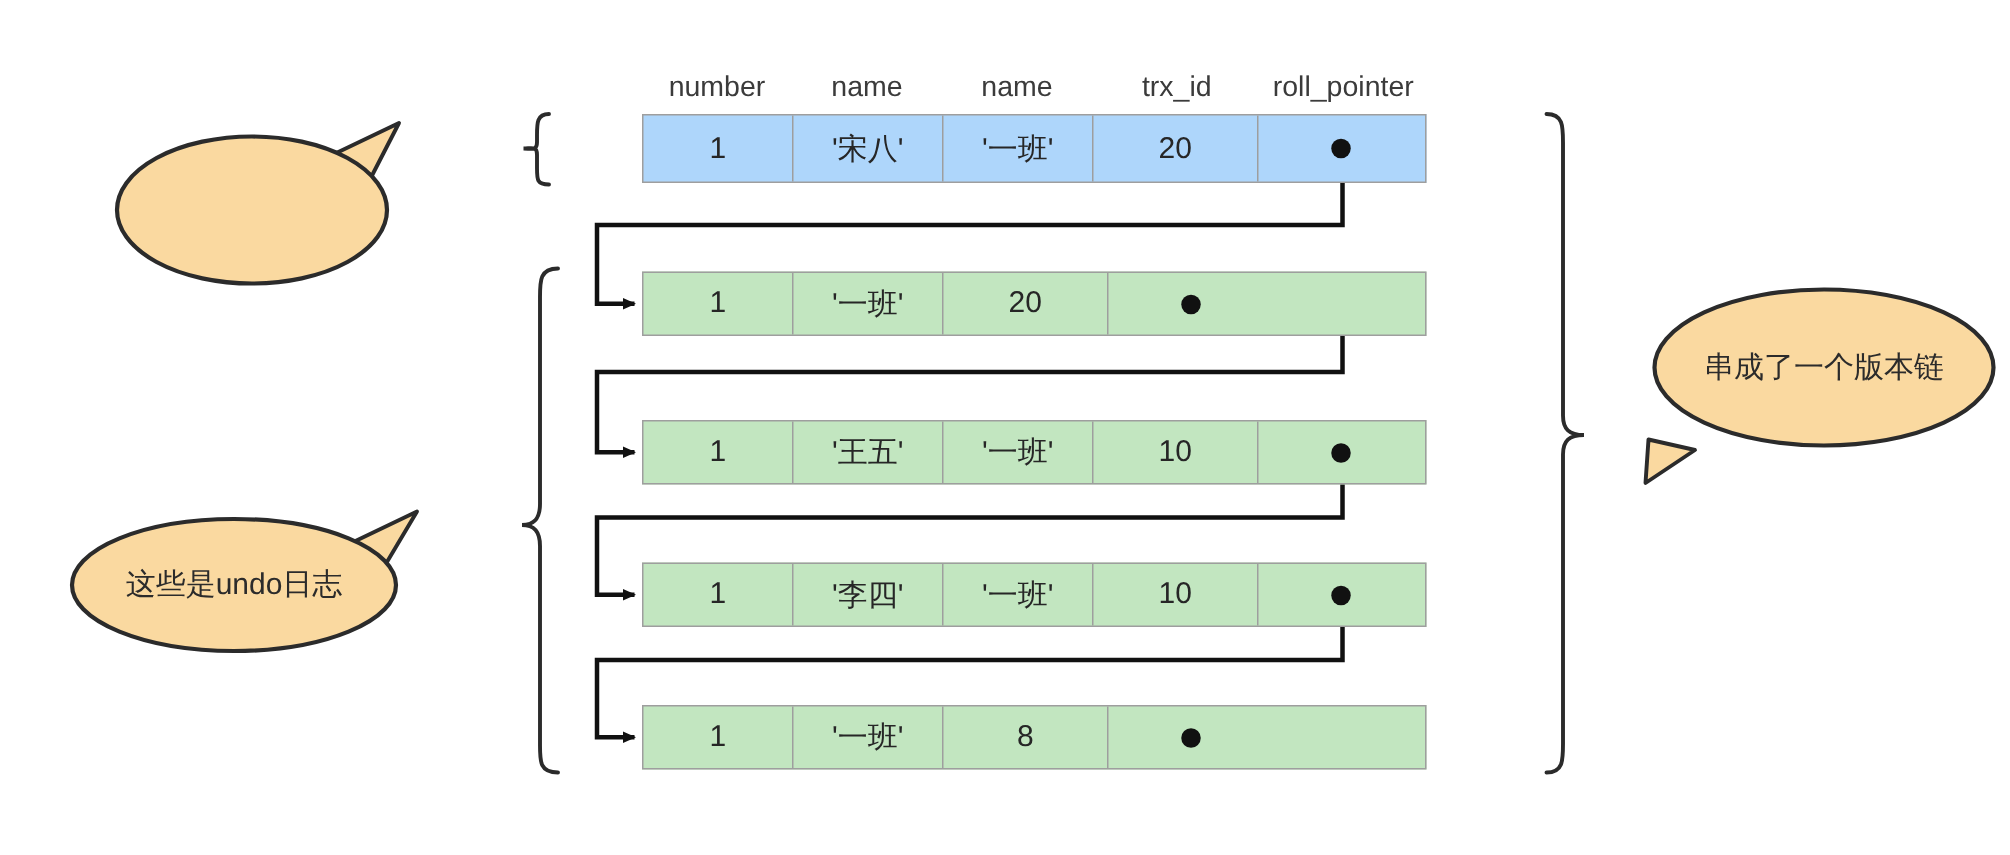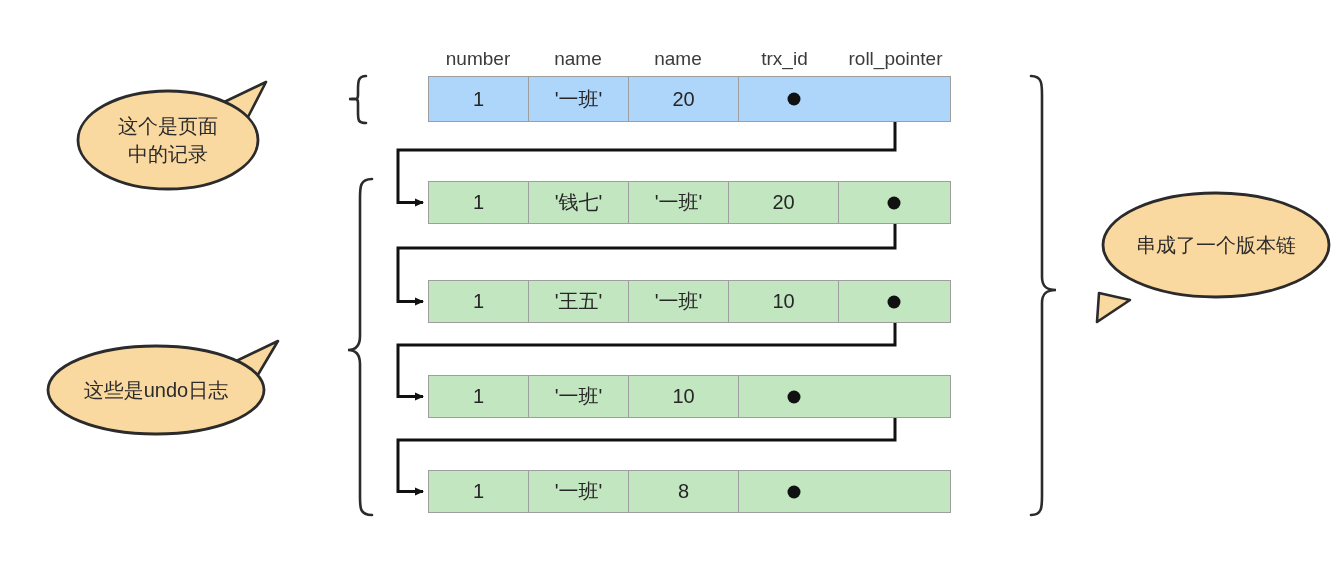--- a/index.html
+++ b/index.html
@@ -130,62 +130,59 @@
       <path d="M262,341 L214,364 L240,378 z" fill="#fad9a0" stroke="#2b2b2b" stroke-width="2.6" stroke-linejoin="round"></path>
       <ellipse cx="140" cy="390" rx="108" ry="44" fill="#fad9a0" stroke="#2b2b2b" stroke-width="2.8"></ellipse>
     </g>
 
     <g>
       <path d="M1083,293 L1081,322 L1114,300 z" fill="#fad9a0" stroke="#2b2b2b" stroke-width="2.6" stroke-linejoin="round"></path>
       <ellipse cx="1200" cy="245" rx="113" ry="52" fill="#fad9a0" stroke="#2b2b2b" stroke-width="2.8"></ellipse>
     </g>
   </svg>
 
-  <div class="callout" style="left:62px; top:112px; width:180px; height:60px;">
-    <div class="callout-text">这个是页面
-中的记录</div>
-  </div>
   <div class="callout" style="left:1087px; top:231px; width:226px; height:30px;">
     <div class="callout-text">串成了一个版本链</div>
   </div>
   <div class="callout" style="left:32px; top:376px; width:216px; height:30px;">
     <div class="callout-text">这些是undo日志</div>
   </div>
 
   <div class="rec-row blue" style="left:412px; top:76px; width:523px; height:46px;">
     <div class="rec-cell" style="width:100px;">1</div>
+    <div class="rec-cell" style="width:100px;">'宋八'</div>
     <div class="rec-cell" style="width:100px;">'一班'</div>
     <div class="rec-cell" style="width:110px;">20</div>
     <div class="rec-cell ptr-cell" style="width:110px;">
       <span class="ptr-dot"></span>
     </div>
   </div>
 
   <div class="rec-row green" style="left:412px; top:181px; width:523px; height:43px;">
     <div class="rec-cell" style="width:100px;">1</div>
-    <div class="rec-cell" style="width:100px;">'钱七'</div>
     <div class="rec-cell" style="width:100px;">'一班'</div>
     <div class="rec-cell" style="width:110px;">20</div>
     <div class="rec-cell ptr-cell" style="width:110px;">
       <span class="ptr-dot"></span>
     </div>
   </div>
 
   <div class="rec-row green" style="left:412px; top:280px; width:523px; height:43px;">
     <div class="rec-cell" style="width:100px;">1</div>
     <div class="rec-cell" style="width:100px;">'王五'</div>
     <div class="rec-cell" style="width:100px;">'一班'</div>
     <div class="rec-cell" style="width:110px;">10</div>
     <div class="rec-cell ptr-cell" style="width:110px;">
       <span class="ptr-dot"></span>
     </div>
   </div>
 
   <div class="rec-row green" style="left:412px; top:375px; width:523px; height:43px;">
     <div class="rec-cell" style="width:100px;">1</div>
+    <div class="rec-cell" style="width:100px;">'李四'</div>
     <div class="rec-cell" style="width:100px;">'一班'</div>
     <div class="rec-cell" style="width:110px;">10</div>
     <div class="rec-cell ptr-cell" style="width:110px;">
       <span class="ptr-dot"></span>
     </div>
   </div>
 
   <div class="rec-row green" style="left:412px; top:470px; width:523px; height:43px;">
     <div class="rec-cell" style="width:100px;">1</div>
     <div class="rec-cell" style="width:100px;">'一班'</div>

